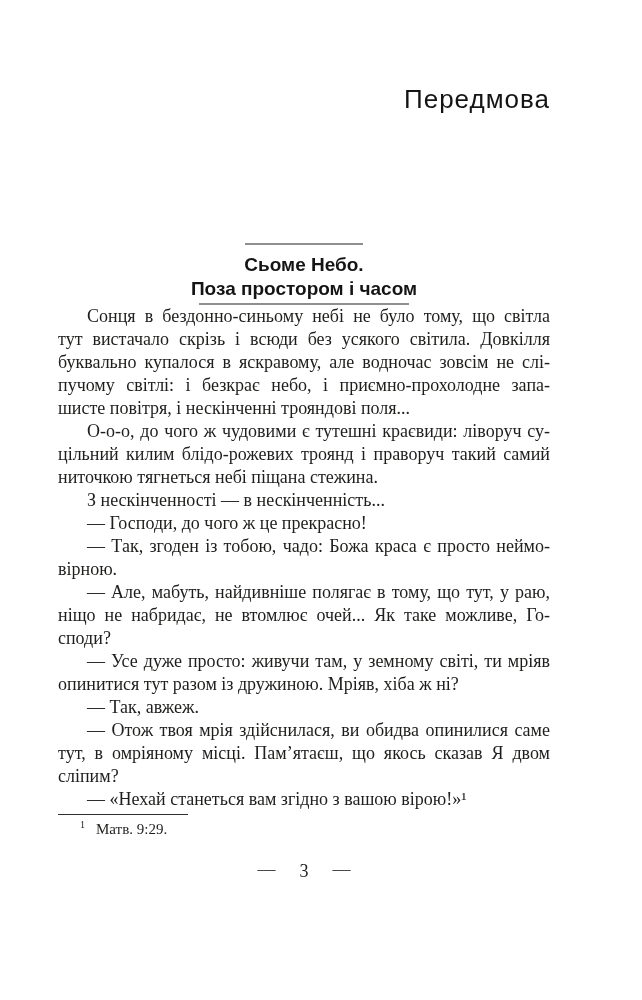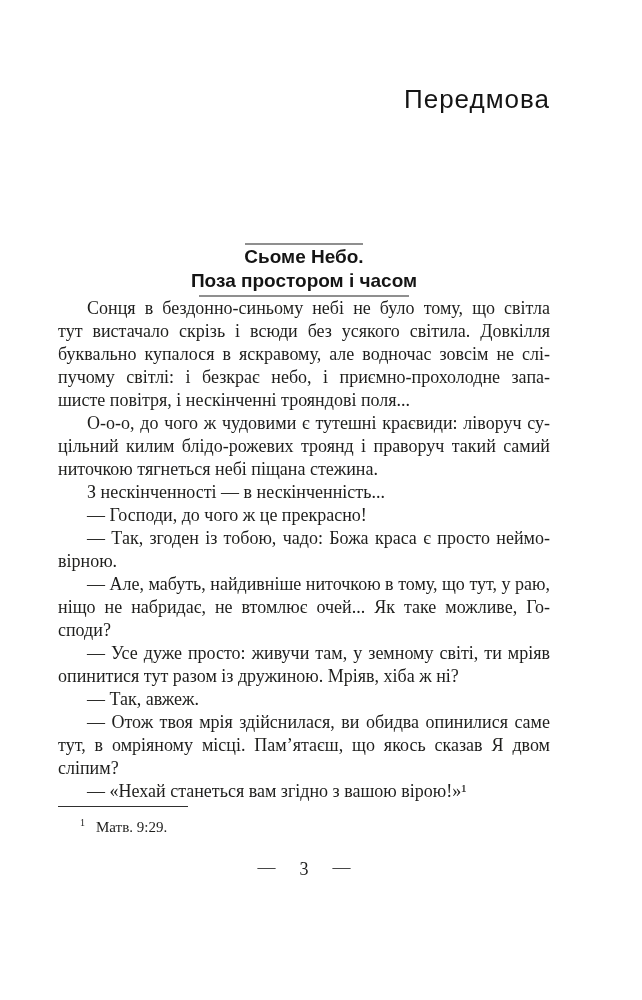--- a/index.html
+++ b/index.html
@@ -36,21 +36,21 @@
     margin-top: 131px;
   }
   .rule {
     height: 2px;
     background: var(--heading-rule, #8f8f8f);
     margin: 0 auto;
   }
   .rule-top { width: 118px; }
   .rule-bottom { width: 210px; margin-top: 2px; }
   .section-title {
-    margin-top: 0;
+    margin-top: 8px;
     font-family: "Liberation Sans", sans-serif;
     font-weight: 700;
     font-size: 19px;
     line-height: 24px;
     text-align: center;
     color: var(--title, #141414);
   }
   .body-text {
     font-family: "Liberation Serif", serif;
     font-size: 18px;
@@ -65,21 +65,20 @@
   }
   .line.first { text-indent: 29px; }
   .line.last { text-align-last: left; }
   .footnote-rule {
     margin-top: 3px;
     width: 130px;
     height: 1px;
     background: var(--footnote-rule, #2f2f2f);
   }
   .footnote {
-    margin-top: 6px;
     font-family: "Liberation Serif", serif;
     font-size: 15px;
     line-height: 19px;
     padding-left: 22px;
   }
   .footnote sup {
     font-size: 10px;
     margin-right: 11px;
   }
   .page-footer {
@@ -132,21 +131,21 @@
           <div class="line first last">З нескінченності — в нескінченність...</div>
         </div>
         <div class="para">
           <div class="line first last">— Господи, до чого ж це прекрасно!</div>
         </div>
         <div class="para">
           <div class="line first">— Так, згоден із тобою, чадо: Божа краса є просто неймо-</div>
           <div class="line last">вірною.</div>
         </div>
         <div class="para">
-          <div class="line first">— Але, мабуть, найдивніше ниточкою в тому, що тут, у раю,</div>
+          <div class="line first">— Але, мабуть, найдивніше полягає в тому, що тут, у раю,</div>
           <div class="line">ніщо не набридає, не втомлює очей... Як таке можливе, Го-</div>
           <div class="line last">споди?</div>
         </div>
         <div class="para">
           <div class="line first">— Усе дуже просто: живучи там, у земному світі, ти мріяв</div>
           <div class="line last">опинитися тут разом із дружиною. Мріяв, хіба ж ні?</div>
         </div>
         <div class="para">
           <div class="line first last">— Так, авжеж.</div>
         </div>

